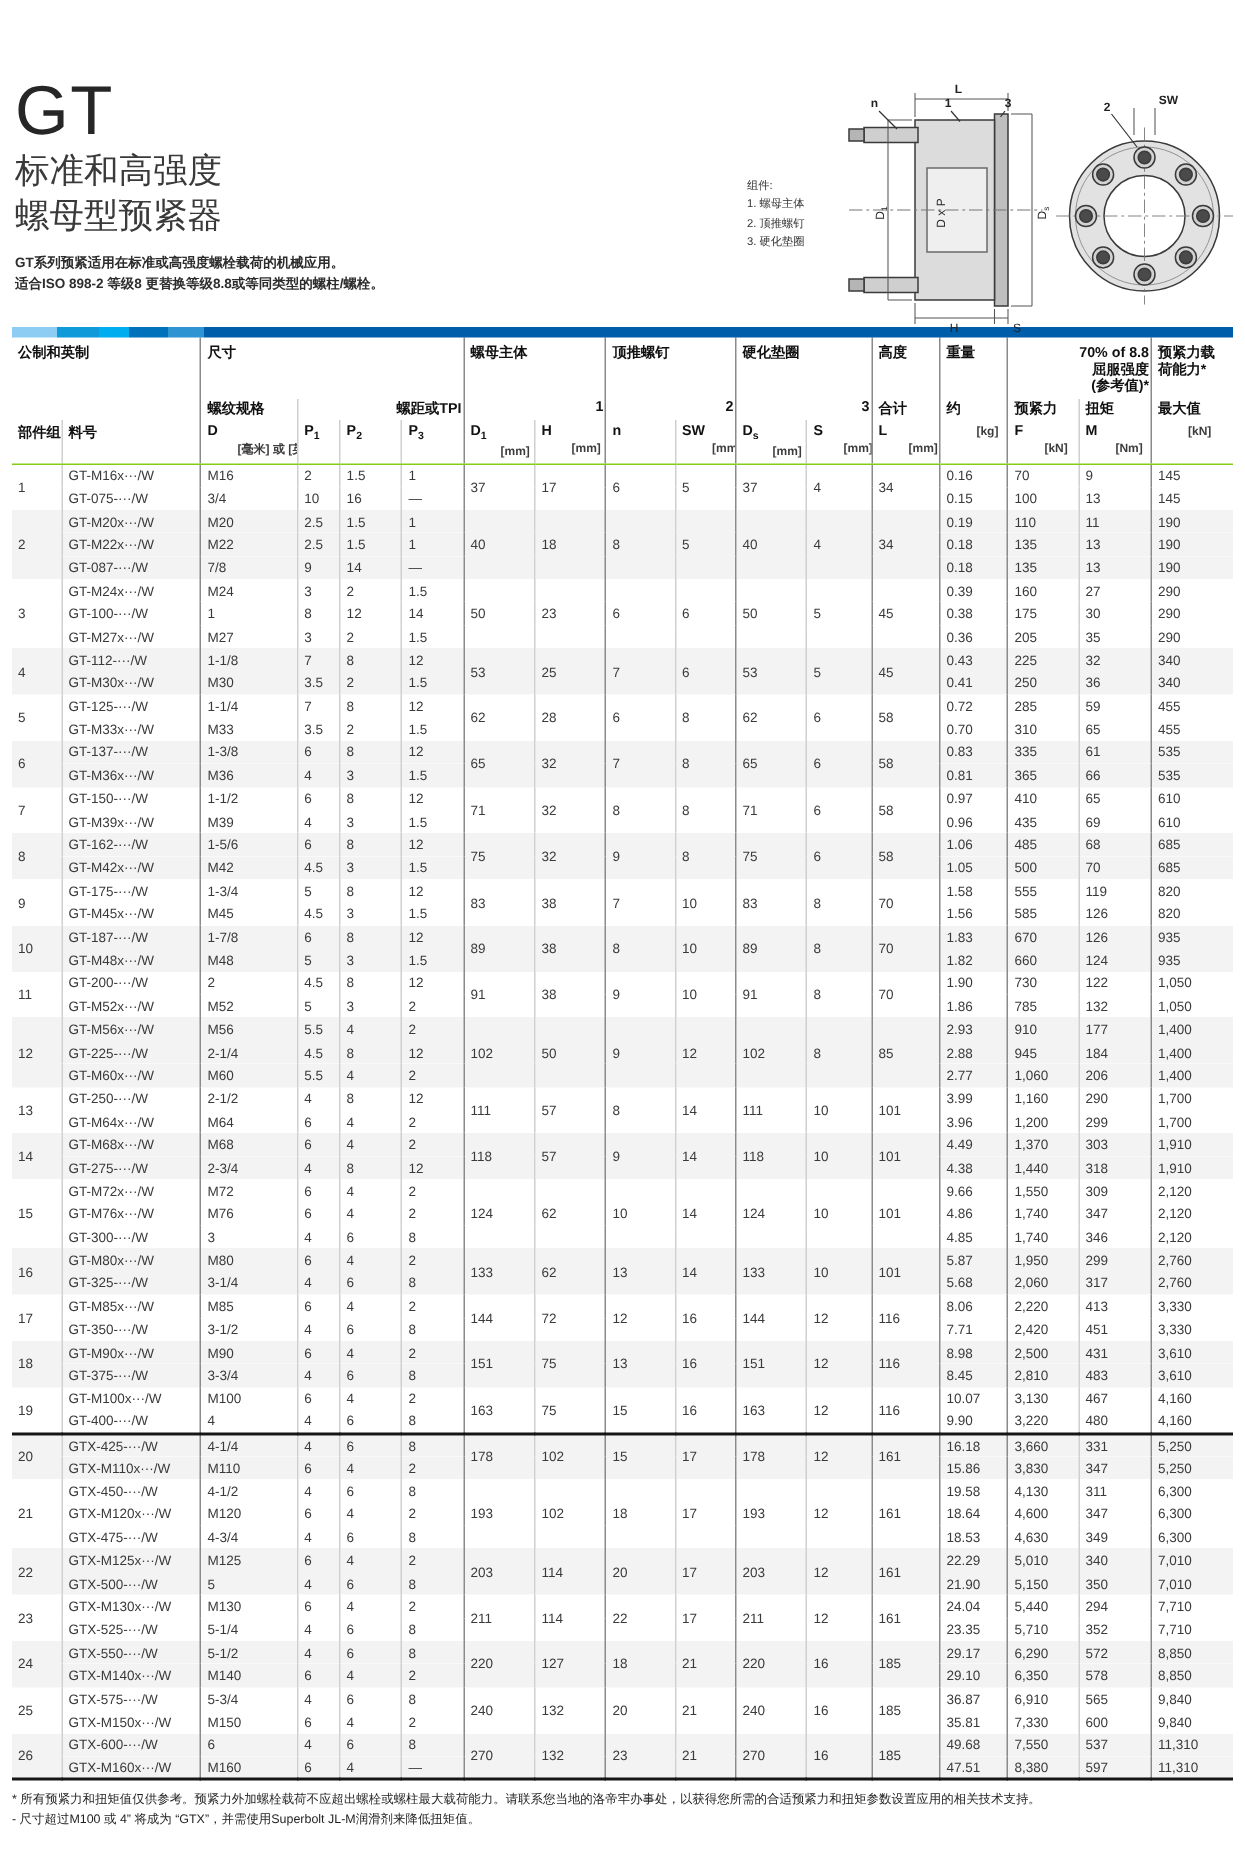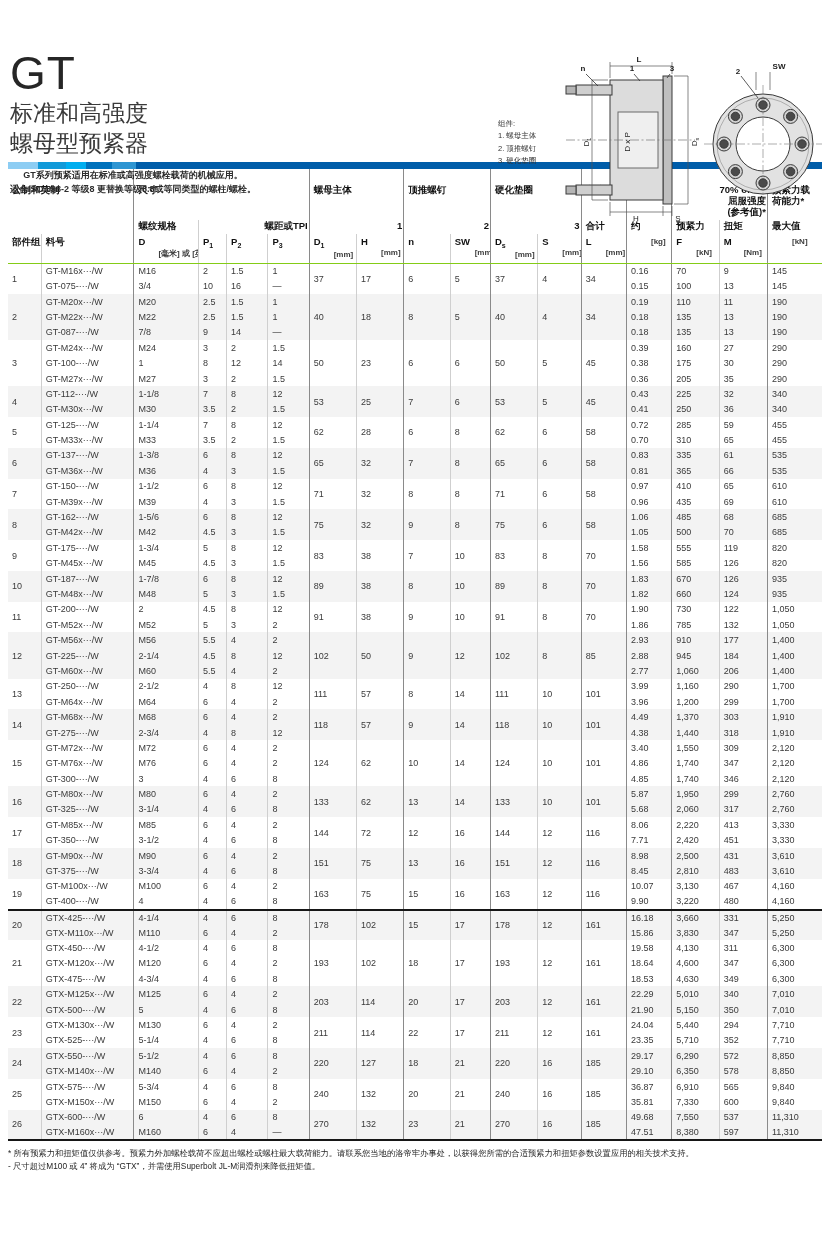--- a/index.html
+++ b/index.html
@@ -1,41 +1,41 @@
 <!DOCTYPE html>
 <html><head>
 <meta charset="utf-8">
 <style>
   html,body{margin:0;padding:0;}
   body{
     width:830px;height:1249px;position:relative;background:#fff;overflow:hidden;
     font-family:"Liberation Sans",sans-serif;color:#2b2b2b;
   }
   
-  .hero{position:relative;height:162px;}
+  .hero{position:relative;height:218px;}
   .title-block{position:absolute;left:10px;top:50px;}
   .gt-title{font-size:46px;font-weight:300;color:#262626;line-height:1.02;letter-spacing:1px;}
   .gt-sub{font-size:23px;font-weight:400;color:#3a3a3a;line-height:1.3;white-space:pre-line;margin-top:2px;}
-  .gt-desc{margin-top:9px;font-size:9px;font-weight:bold;color:#2d2d2d;line-height:1.6;white-space:pre-line;text-align:center;}
+  .gt-desc{margin-top:9px;font-size:9px;font-weight:bold;color:#2d2d2d;line-height:1.6;white-space:pre-line;}
   
   .legend{position:absolute;left:498px;top:118px;font-size:7.5px;color:#333;line-height:1.65;}
   .legend div{white-space:nowrap;}
   
   .drawing{position:absolute;left:0;top:28px;}
   .drawing text{font-size:8px;fill:#222;}
   
   .bluebar{margin:0 8px;height:7px;display:flex;}
   .bluebar span{display:block;height:100%;}
   .bluebar .s0{width:30px}.bluebar .s1{width:28px}.bluebar .s2{width:20px}
   .bluebar .s3{width:26px}.bluebar .s4{width:24px}.bluebar .s5{flex:1}
   
   table{margin:0 8px;border-collapse:collapse;table-layout:fixed;width:814px;border-bottom:2px solid #161616;}
   th,td{overflow:hidden;white-space:nowrap;}
   thead th{font-weight:bold;color:#111;text-align:left;padding:2px 1px 2px 4px;vertical-align:top;}
-  .group-row th{font-size:9.5px;height:33px;white-space:pre-line;line-height:1.18;padding-top:15px;}
+  .group-row th{font-size:9.5px;height:33px;white-space:pre-line;line-height:1.18;padding-top:5px;}
   .sub-row th{font-size:9.5px;height:13px;padding-top:0;padding-bottom:1px;}
   .sym-row th{padding-bottom:4px;border-bottom:1px solid #84cc16;}
   .sym{font-size:9.5px;}
   .sym sub{font-size:7px;}
   .unit{font-size:8px;font-weight:bold;color:#3c3c3c;margin-top:1px;margin-left:20px;}
   .center{text-align:right;padding-left:0;}
   .gs{border-left:1px solid #8a8a8a;}
   .ls{border-left:1px solid #cfcfcf;}
   tbody tr{height:15.4px;}
   tbody td{font-size:9px;color:#3a3a3a;padding:0 1px 0 4px;vertical-align:middle;}
@@ -754,21 +754,21 @@
         <td class="ls">6</td>
         <td class="ls">4</td>
         <td class="ls">2</td>
         <td class="gs" rowspan="3">124</td>
         <td class="ls" rowspan="3">62</td>
         <td class="gs" rowspan="3">10</td>
         <td class="ls" rowspan="3">14</td>
         <td class="gs" rowspan="3">124</td>
         <td class="ls" rowspan="3">10</td>
         <td class="gs" rowspan="3">101</td>
-        <td class="gs">3.40</td>
+        <td class="gs">9.66</td>
         <td class="gs">1,550</td>
         <td class="ls">309</td>
         <td class="gs">2,120</td>
       </tr>
       <tr>
         <td class="ls">GT-M76x···/W</td>
         <td class="gs">M76</td>
         <td class="ls">6</td>
         <td class="ls">4</td>
         <td class="ls">2</td>

